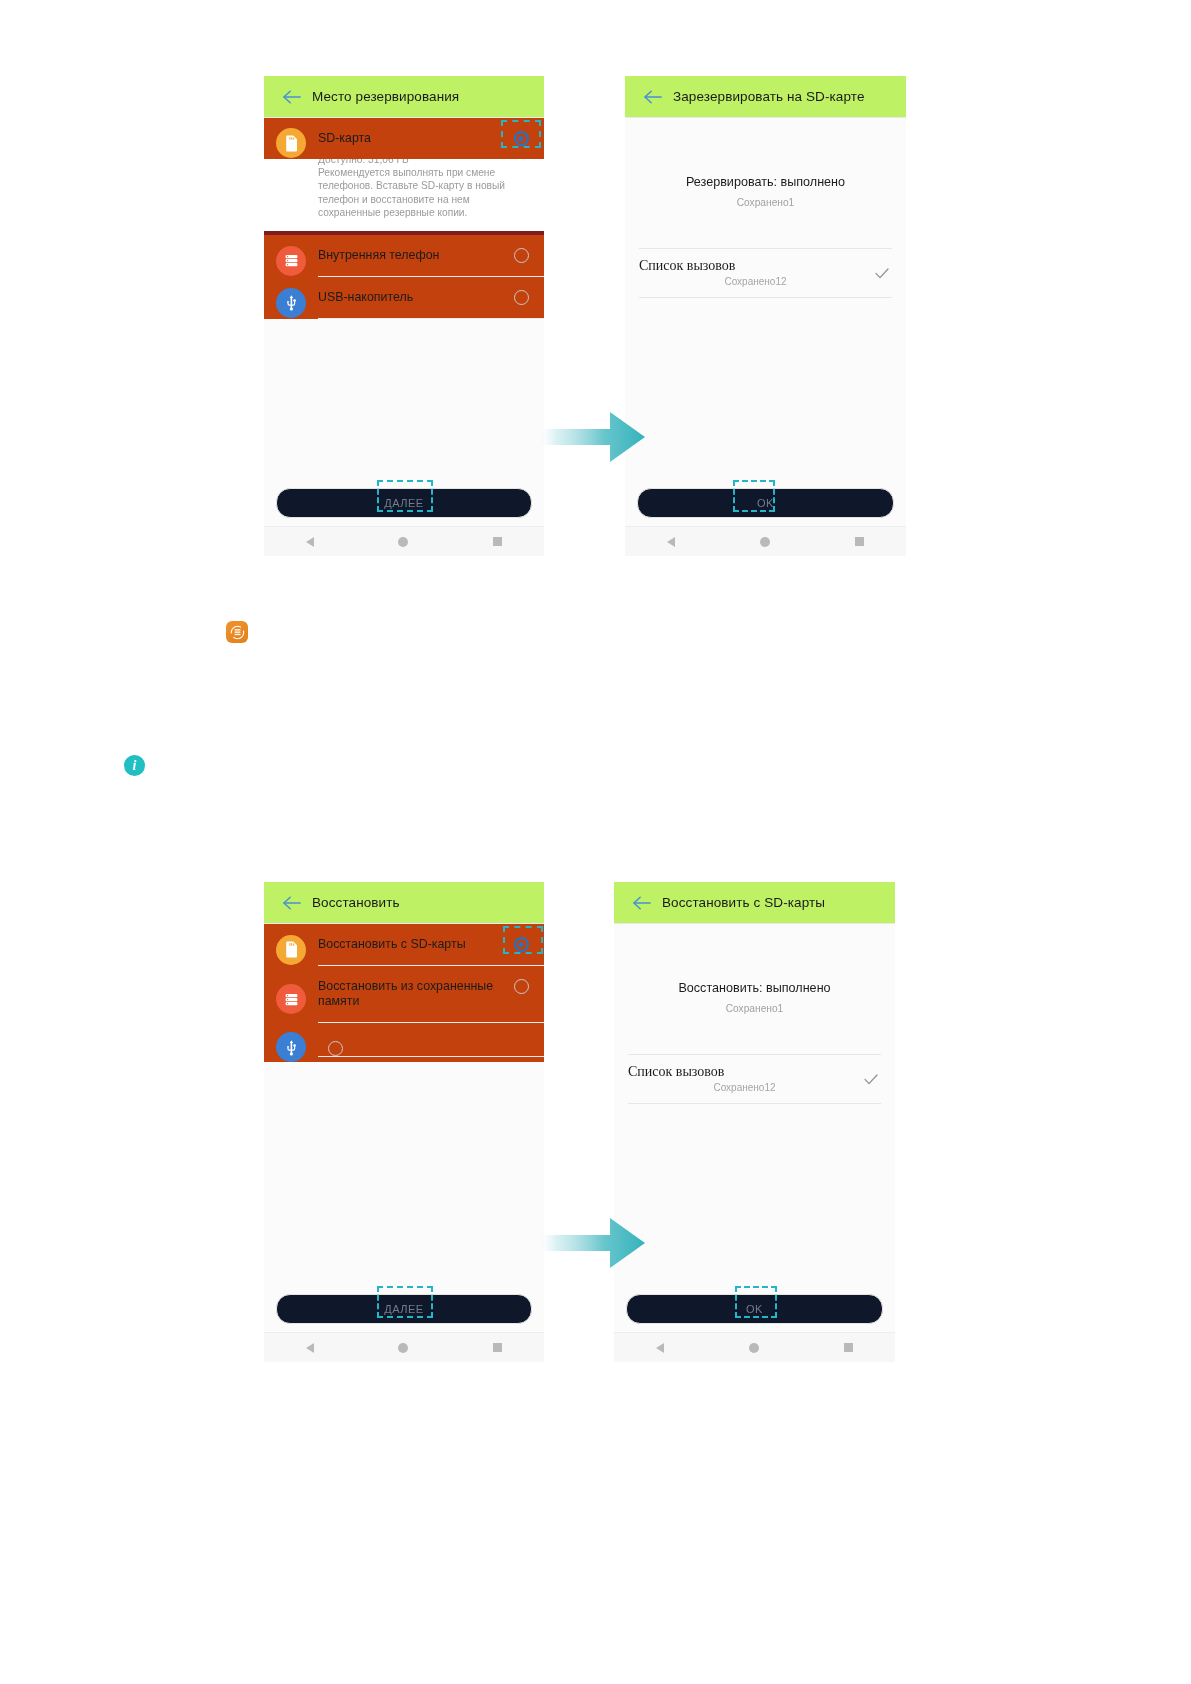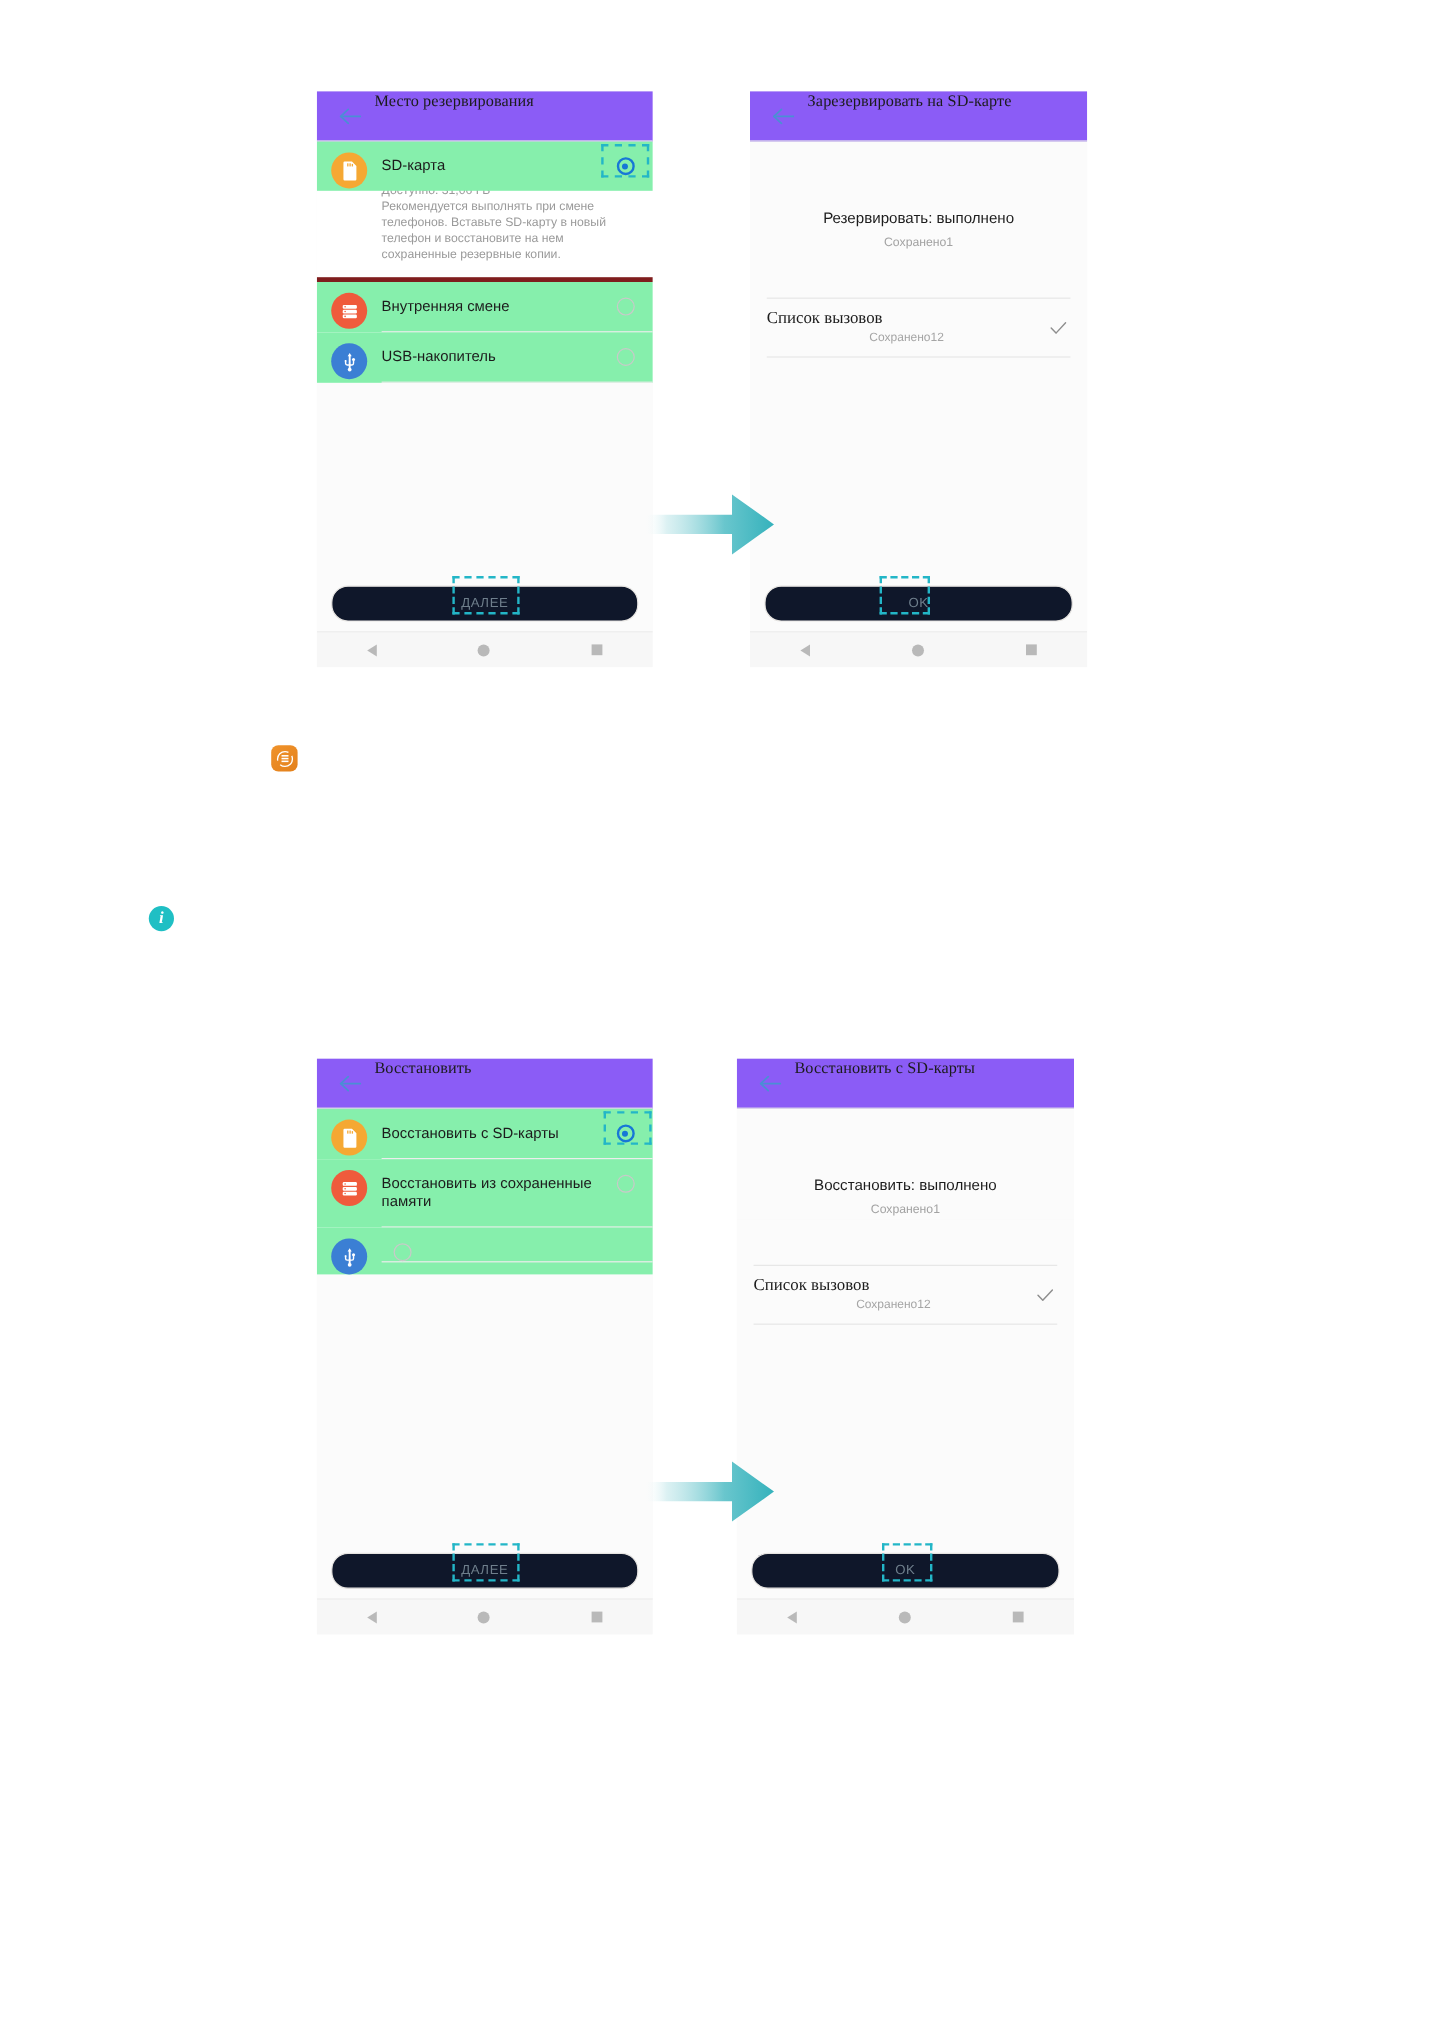--- a/index.html
+++ b/index.html
@@ -8,36 +8,36 @@
     font-family:"Liberation Sans","DejaVu Sans",sans-serif;
     -webkit-font-smoothing:antialiased;
   }
   .page{position:relative;width:1191px;height:1684px;overflow:hidden;background:#fff;}
 
   
   .phone{position:absolute;background:#fbfbfb;overflow:hidden;}
   .phone .screen{position:absolute;left:0;top:0;right:0;bottom:0;background:#fbfbfb;}
 
   .titlebar{
-    position:relative;height:41px;background:#8b5cf6;
-    border-bottom:1px solid #e9e9e9;display:flex;font-family:Liberation Serif, serif;
+    position:relative;height:41px;background:#bef264;
+    border-bottom:1px solid #e9e9e9;display:flex;align-items:center;
   }
   .back-arrow{
     width:34px;height:41px;display:flex;align-items:center;justify-content:center;
     margin-left:10px;flex:0 0 auto;
   }
   .back-arrow svg{display:block;}
   .title-text{
     font-size:13.5px;color:#1b1b1b;letter-spacing:.1px;margin-left:4px;
     white-space:nowrap;font-weight:400;
   }
 
   
   .list{background:#ffffff;}
-  .row{position:relative;display:flex;align-items:flex-start;padding:0 0 0 12px;background:#86efac;}
+  .row{position:relative;display:flex;align-items:center;padding:0 0 0 12px;background:#c2410c;}
   .row-icon{
     flex:0 0 auto;width:30px;height:30px;border-radius:50%;
     display:flex;align-items:center;justify-content:center;margin-top:9px;
   }
   .row-body{
     flex:1 1 auto;margin-left:12px;padding:0 0 0 0;min-width:0;
     border-bottom:1px solid #ededed;display:flex;align-items:flex-start;
   }
   .row-body.nobrd{border-bottom:none;}
   .row-labelwrap{flex:1 1 auto;min-width:0;padding:13px 0 13px 0;}
@@ -174,21 +174,21 @@
               <rect x="1.6" y="2.1" width="11.8" height="3.1" rx="1" fill="#ffffff"></rect>
               <rect x="1.6" y="6.1" width="11.8" height="3.1" rx="1" fill="#ffffff"></rect>
               <rect x="1.6" y="10.1" width="11.8" height="3.1" rx="1" fill="#ffffff"></rect>
               <circle cx="3.6" cy="3.65" r="0.65" fill="#ef5b3c"></circle>
               <circle cx="3.6" cy="7.65" r="0.65" fill="#ef5b3c"></circle>
               <circle cx="3.6" cy="11.65" r="0.65" fill="#ef5b3c"></circle>
             </svg>
           </div>
           <div class="row-body">
             <div class="row-labelwrap">
-              <div class="row-label">Внутренняя смене</div>
+              <div class="row-label">Внутренняя телефон</div>
             </div>
             <div class="row-radio">
               <div class="radio-outer"></div>
             </div>
           </div>
         </div>
 
         <div class="row">
           <div class="row-icon ic-usb">
             <svg width="13" height="17" viewBox="0 0 13 17">

